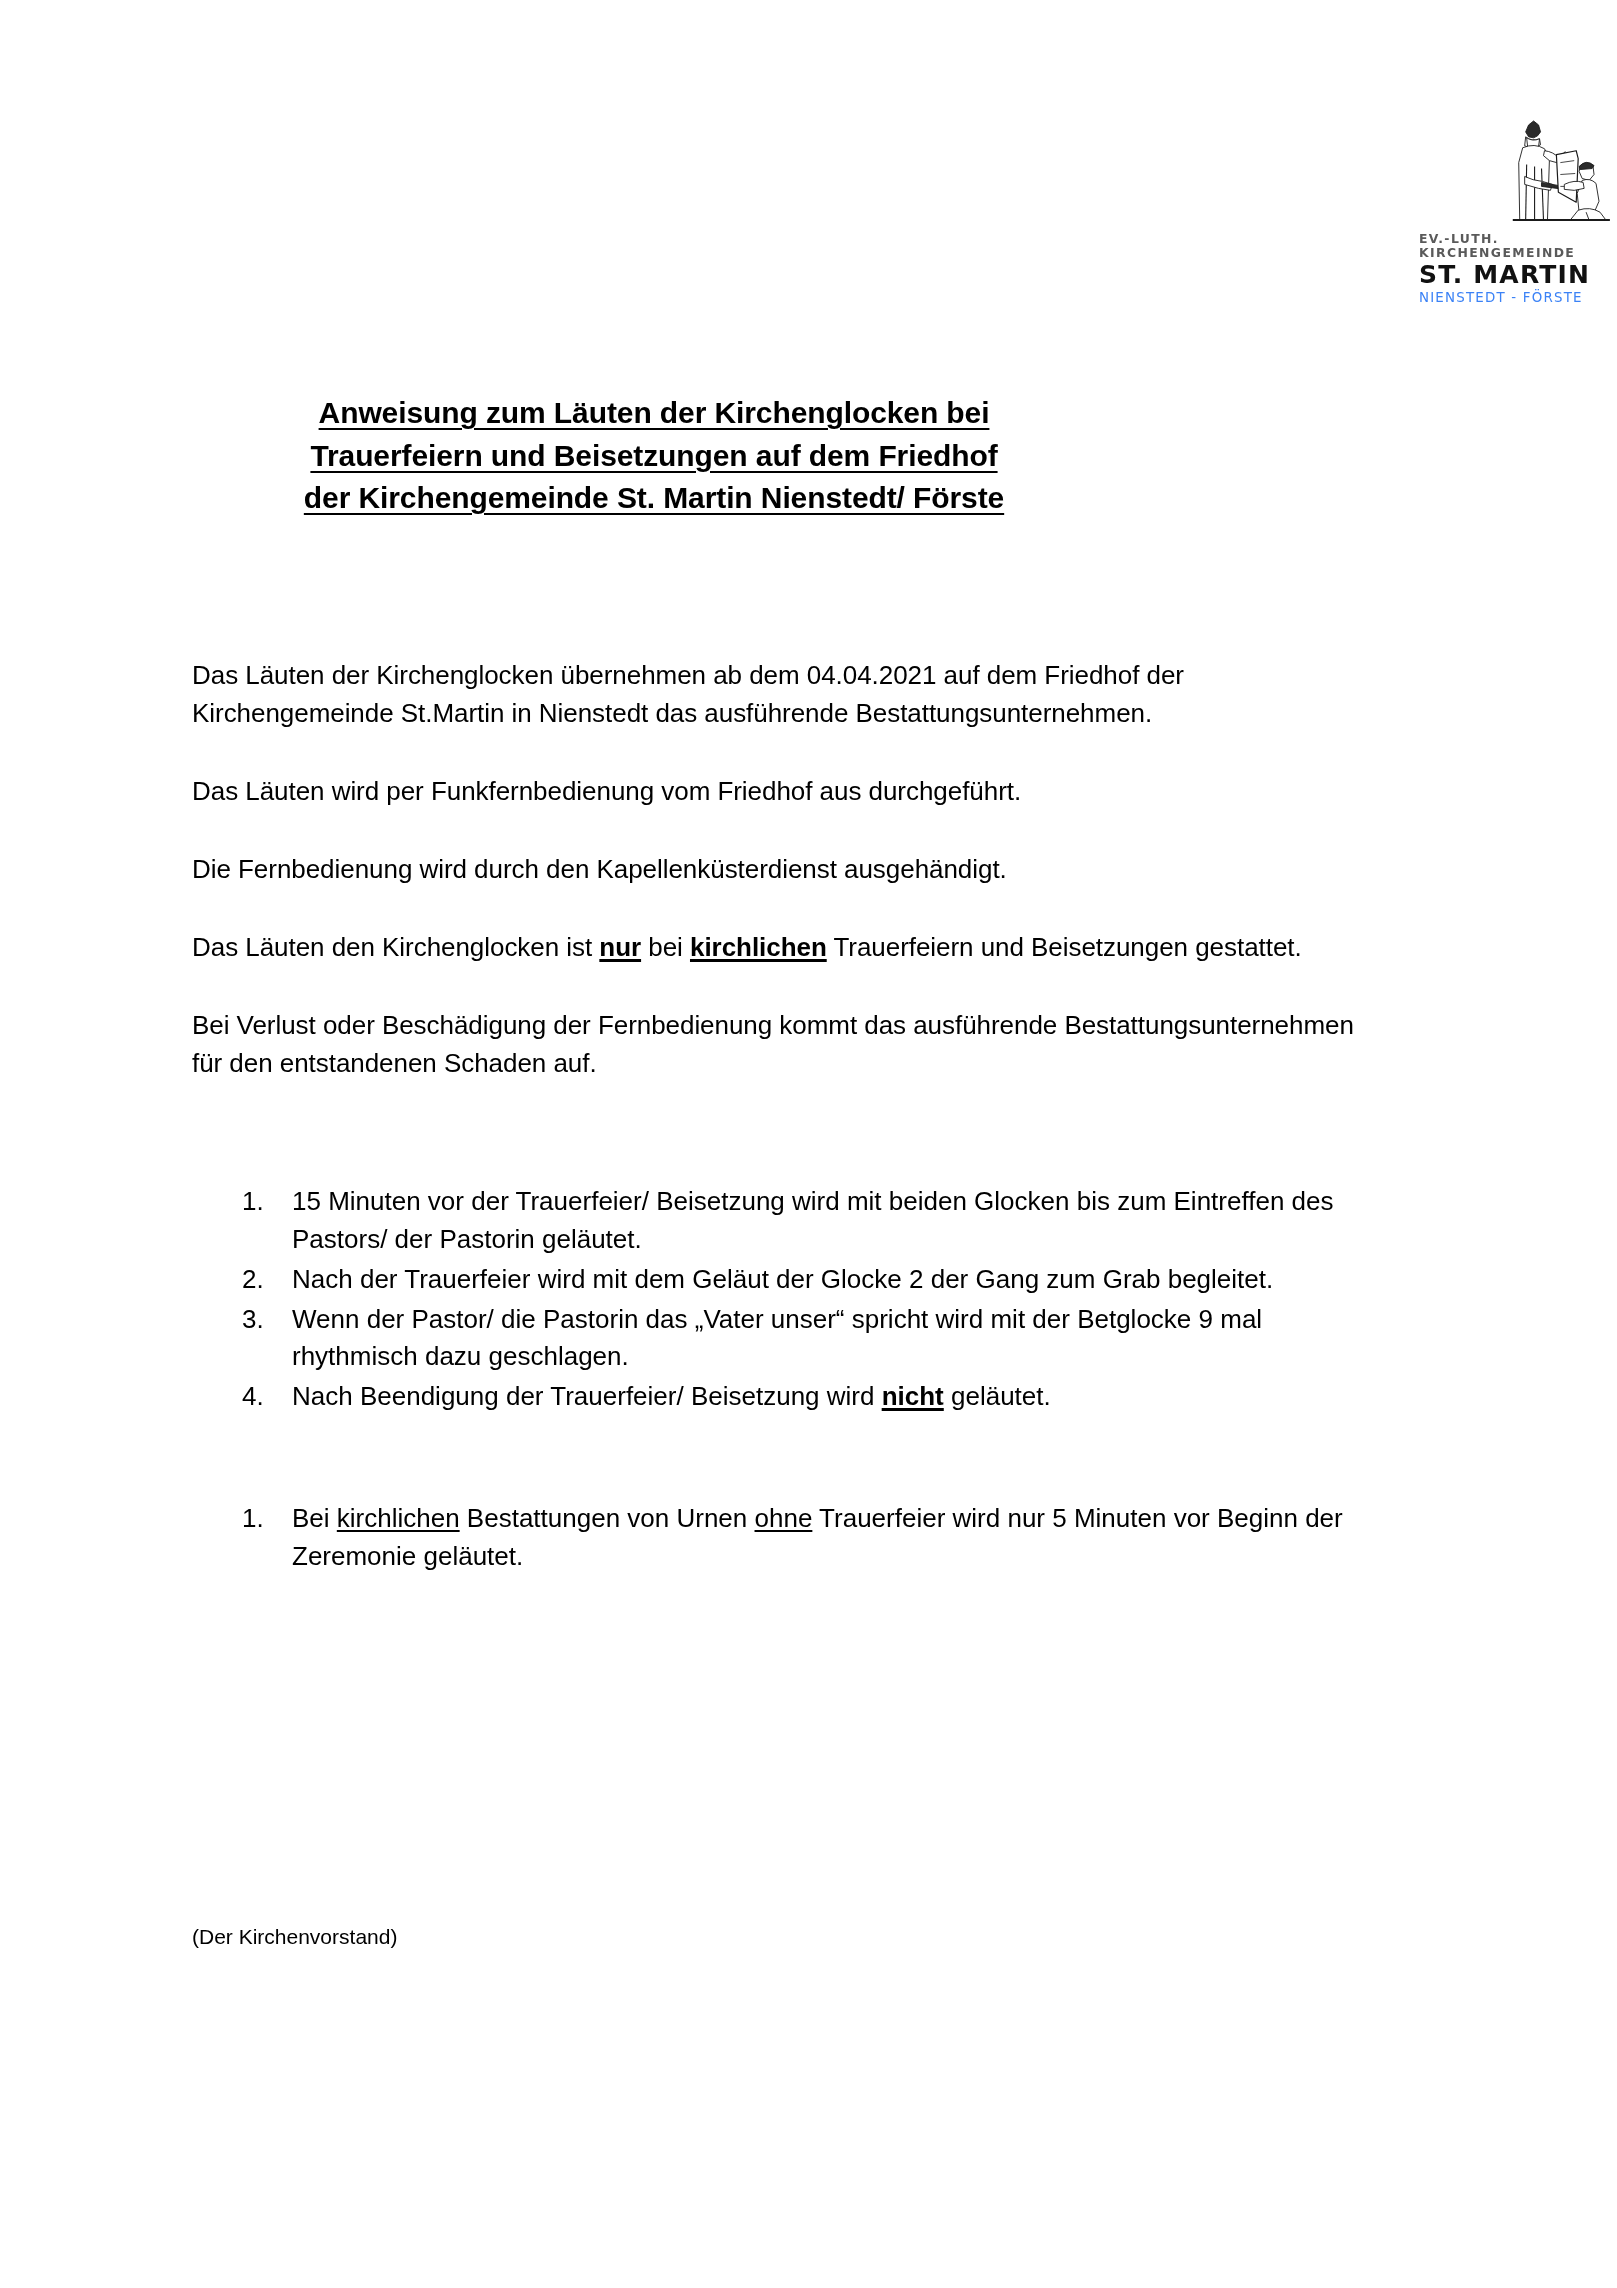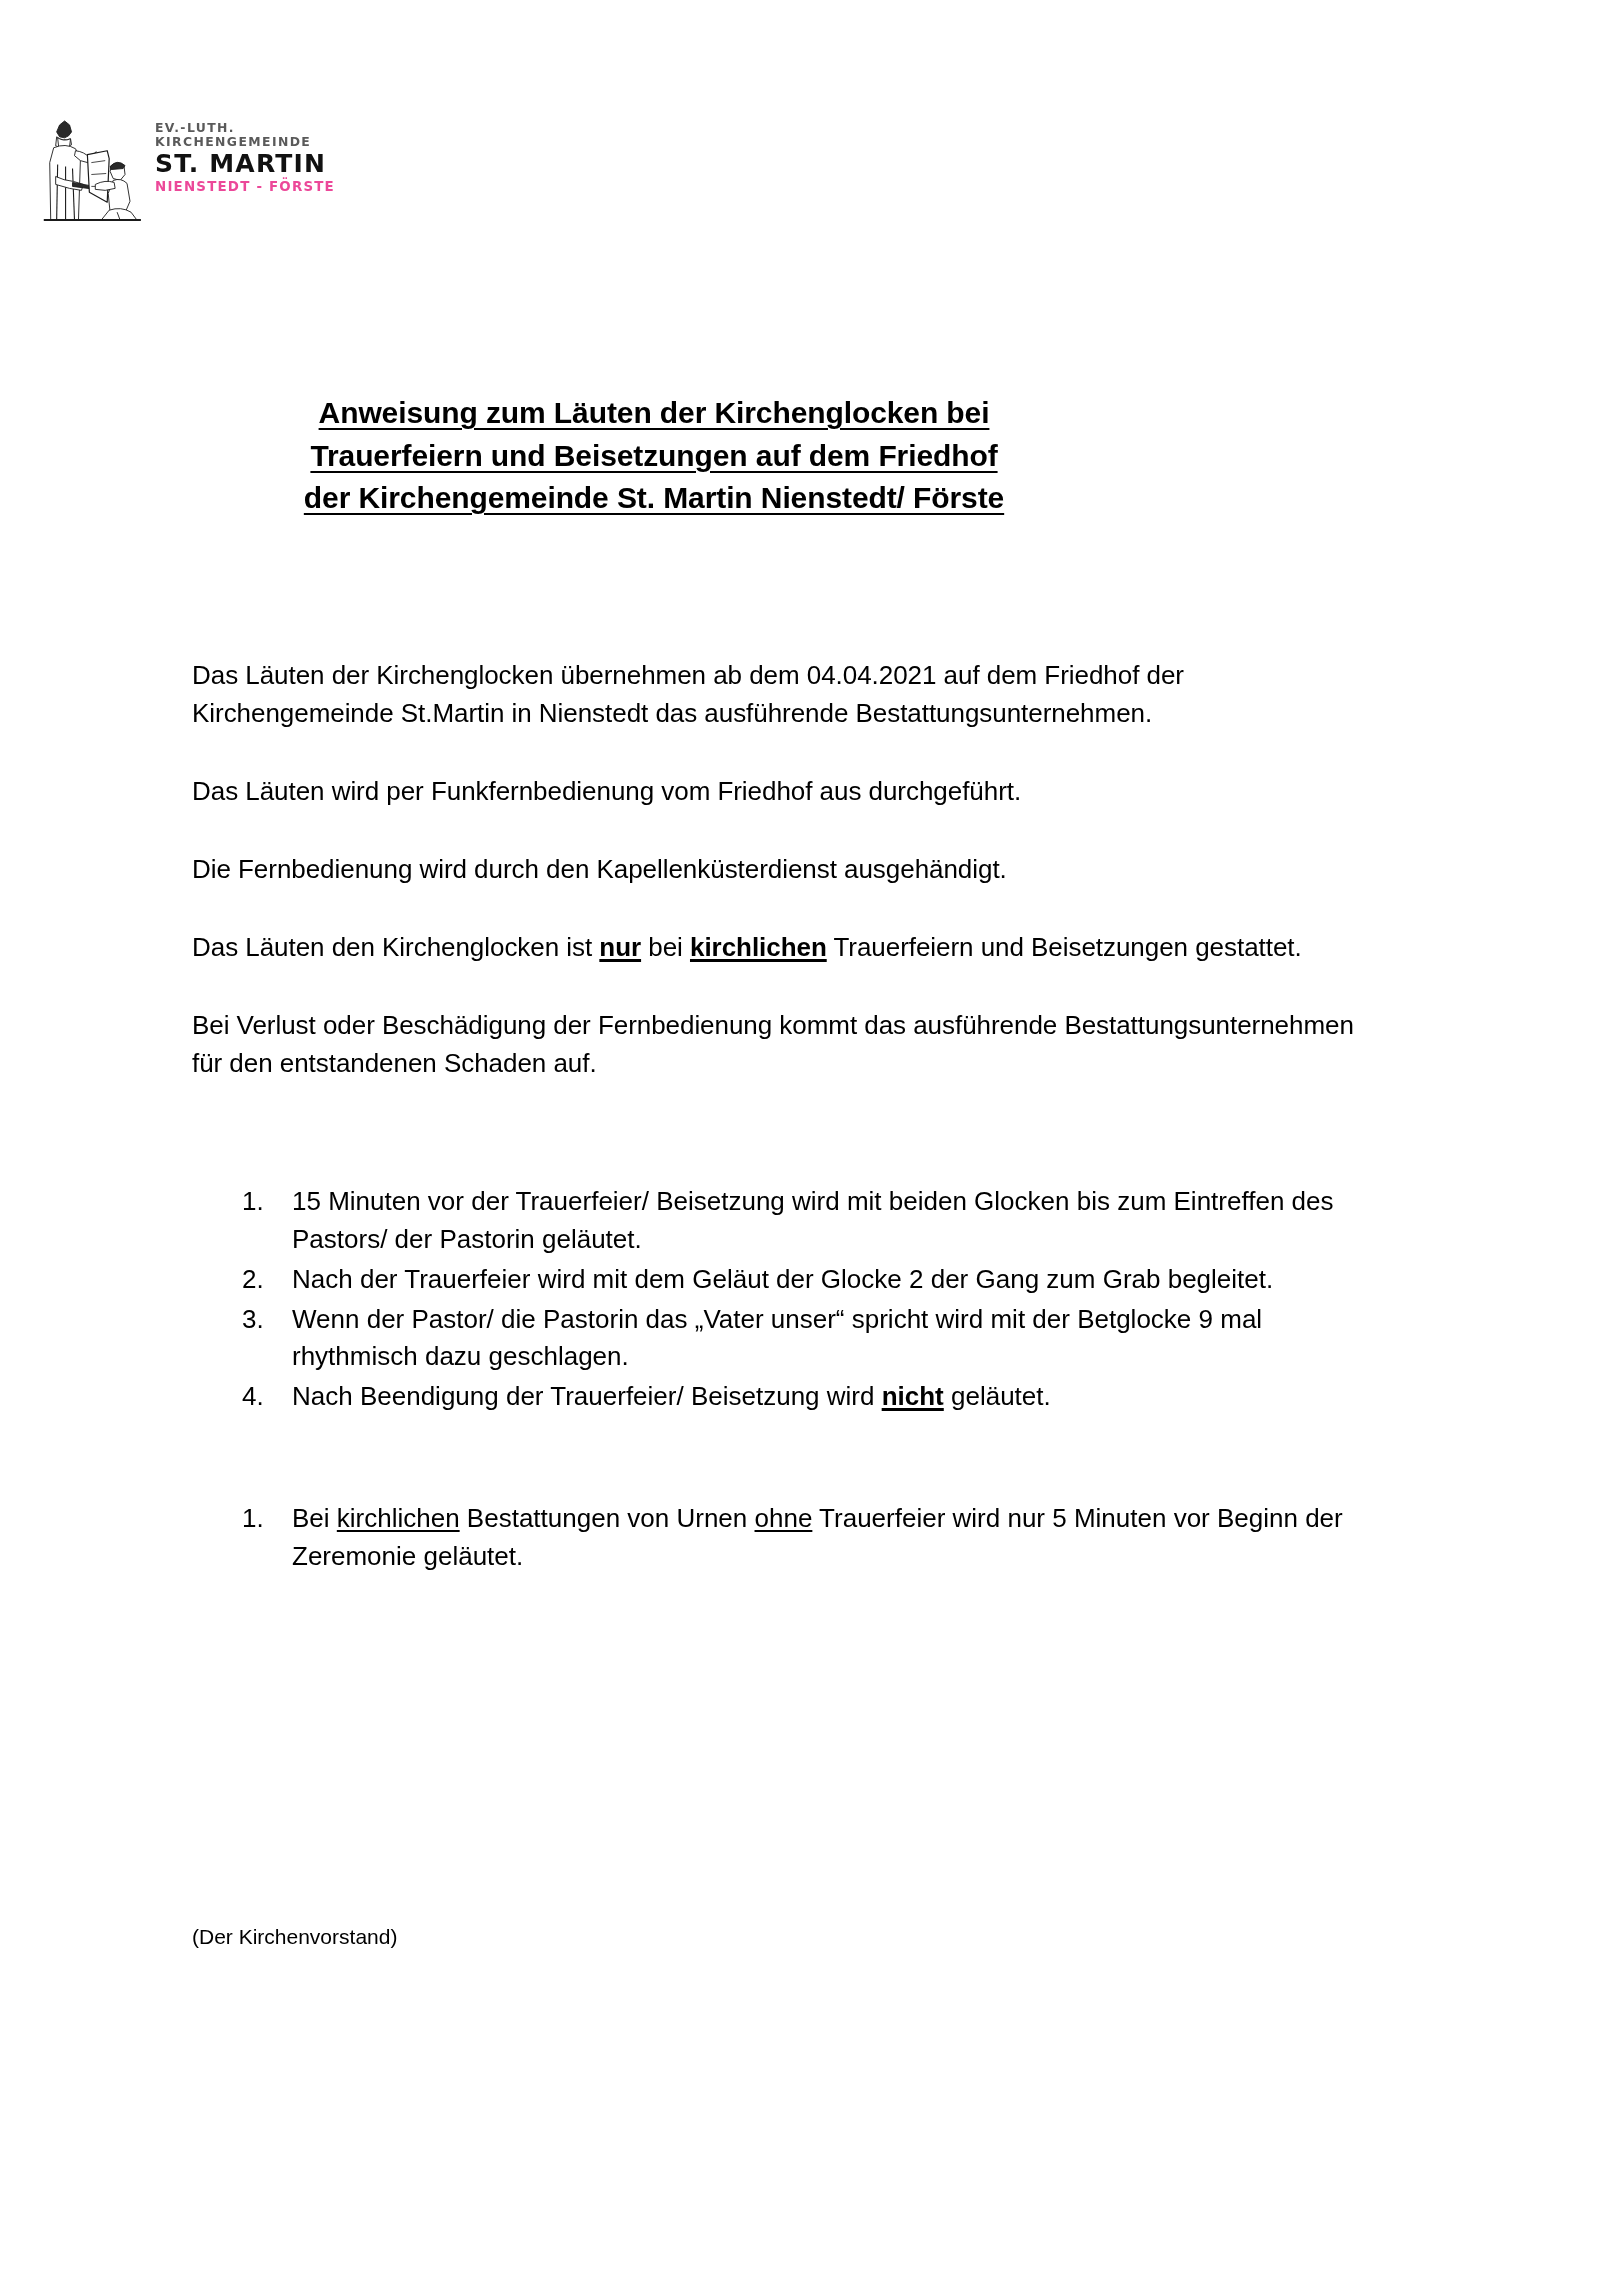--- a/index.html
+++ b/index.html
@@ -23,22 +23,22 @@
     background: #ffffff;
   }
 
   
   .logo-block {
     position: absolute;
     top: 119px;
     left: 0;
     width: 1618px;
     display: flex;
-    flex-direction: row;
-    align-items: flex-start;
+    flex-direction: column;
+    align-items: flex-end;
   }
   .logo-mark {
     width: 149px;
     height: 111px;
     display: block;
   }
   .logo-wordmark {
     width: 199px;
     margin-top: 2px;
     text-align: left;
@@ -58,24 +58,24 @@
     font-weight: 700;
     font-size: 25px;
     letter-spacing: 1.2px;
     color: #111111;
     line-height: 1.12;
     margin-top: 1px;
     white-space: nowrap;
   }
   .logo-line-sub {
     font-family: "DejaVu Sans", sans-serif;
-    font-weight: 700;
+    font-weight: 400;
     font-size: 13.4px;
     letter-spacing: 1.2px;
-    color: #ec4899;
+    color: #3b82f6;
     line-height: 1.15;
     margin-top: 1px;
     white-space: nowrap;
   }
 
   
   .doc-title {
     position: absolute;
     top: 392px;
     left: 0;

